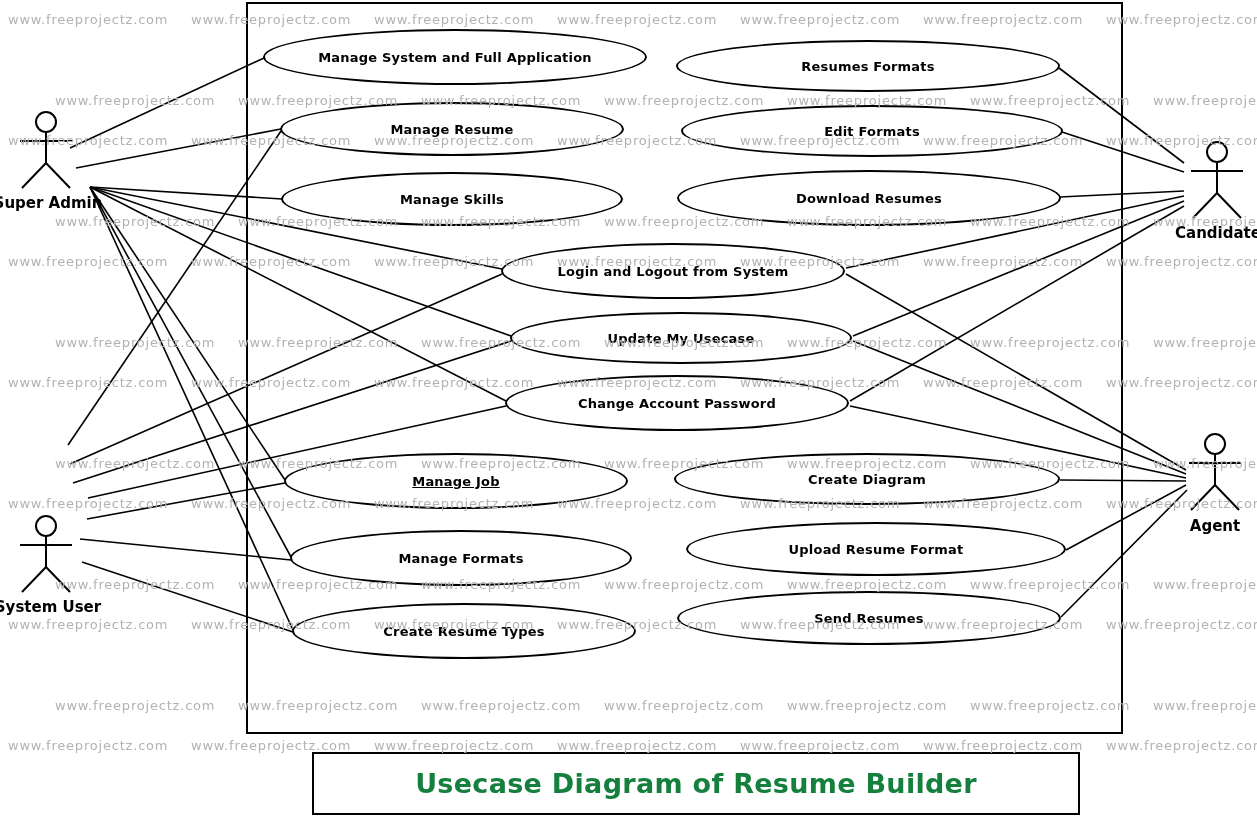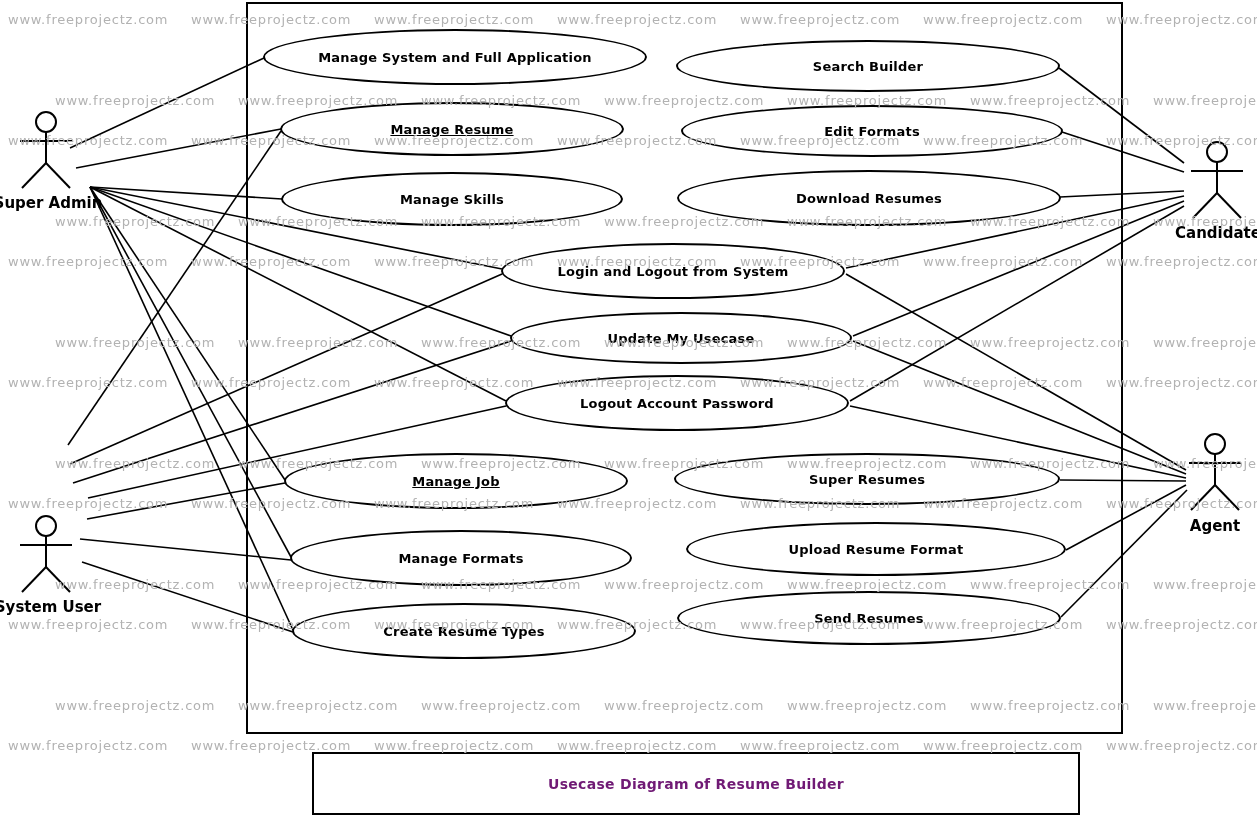--- a/index.html
+++ b/index.html
@@ -8,21 +8,21 @@
   #lines-layer{position:absolute;left:0;top:0;z-index:1;}
   #boundary{position:absolute;border:2px solid #000;z-index:0;background:transparent;box-sizing:border-box;}
   .usecase{position:absolute;border:2px solid #000;border-radius:50%;background:#fff;
            display:flex;align-items:center;justify-content:center;z-index:2;box-sizing:border-box;}
   .usecase span{font-weight:bold;font-size:13px;color:#000;white-space:nowrap;letter-spacing:.2px;}
   .actor-figure{position:absolute;z-index:2;overflow:visible;}
   .actor-label{position:absolute;transform:translateX(-50%);font-weight:bold;font-size:15px;
                color:#000;white-space:nowrap;z-index:2;}
   #title-box{position:absolute;border:2px solid #000;background:#fff;display:flex;align-items:center;
              justify-content:center;z-index:2;box-sizing:border-box;}
-  #title-box span{font-weight:bold;font-size:14px;color:#701a75;letter-spacing:.3px;}
+  #title-box span{font-weight:bold;font-size:27px;color:#15803d;letter-spacing:.3px;}
   #watermark-layer{position:absolute;left:0;top:0;width:100%;height:100%;z-index:5;pointer-events:none;}
   .wm{position:absolute;font-size:13px;letter-spacing:.8px;white-space:nowrap;font-weight:normal;}
 </style>
 </head>
 <body>
 
 <div class="canvas" id="canvas">
   <div id="boundary" style="left: 246px; top: 2px; width: 877px; height: 732px;"></div>
   <svg id="lines-layer" width="1257" height="819">
       <line x1="70" y1="148" x2="264" y2="58" stroke="#000000" stroke-width="1.6"></line>
@@ -51,55 +51,55 @@
       <line x1="853" y1="341" x2="1186" y2="474" stroke="#000000" stroke-width="1.6"></line>
       <line x1="850" y1="406" x2="1186" y2="478" stroke="#000000" stroke-width="1.6"></line>
       <line x1="1060" y1="480" x2="1186" y2="481" stroke="#000000" stroke-width="1.6"></line>
       <line x1="1066" y1="550" x2="1186" y2="485" stroke="#000000" stroke-width="1.6"></line>
       <line x1="1061" y1="617" x2="1187" y2="490" stroke="#000000" stroke-width="1.6"></line>
     </svg>
   <div id="nodes">
       <div class="usecase" style="left: 263px; top: 29px; width: 384px; height: 56px;">
         <span>Manage System and Full Application</span>
       </div>
-      <div class="usecase" style="left: 280px; top: 102px; width: 344px; height: 54px; text-decoration: underline;">
+      <div class="usecase" style="left: 280px; top: 102px; width: 344px; height: 54px;">
         <span>Manage Resume</span>
       </div>
       <div class="usecase" style="left: 281px; top: 172px; width: 342px; height: 54px;">
         <span>Manage Skills</span>
       </div>
       <div class="usecase" style="left: 501px; top: 243px; width: 344px; height: 56px;">
         <span>Login and Logout from System</span>
       </div>
       <div class="usecase" style="left: 510px; top: 312px; width: 342px; height: 52px;">
         <span>Update My Usecase</span>
       </div>
       <div class="usecase" style="left: 505px; top: 375px; width: 344px; height: 56px;">
-        <span>Logout Account Password</span>
+        <span>Change Account Password</span>
       </div>
       <div class="usecase" style="left: 284px; top: 453px; width: 344px; height: 56px; text-decoration: underline;">
         <span>Manage Job</span>
       </div>
       <div class="usecase" style="left: 290px; top: 530px; width: 342px; height: 56px;">
         <span>Manage Formats</span>
       </div>
       <div class="usecase" style="left: 292px; top: 603px; width: 344px; height: 56px;">
         <span>Create Resume Types</span>
       </div>
       <div class="usecase" style="left: 676px; top: 40px; width: 384px; height: 52px;">
-        <span>Search Builder</span>
+        <span>Resumes Formats</span>
       </div>
       <div class="usecase" style="left: 681px; top: 105px; width: 382px; height: 52px;">
         <span>Edit Formats</span>
       </div>
       <div class="usecase" style="left: 677px; top: 170px; width: 384px; height: 56px;">
         <span>Download Resumes</span>
       </div>
       <div class="usecase" style="left: 674px; top: 453px; width: 386px; height: 52px;">
-        <span>Super Resumes</span>
+        <span>Create Diagram</span>
       </div>
       <div class="usecase" style="left: 686px; top: 522px; width: 380px; height: 54px;">
         <span>Upload Resume Format</span>
       </div>
       <div class="usecase" style="left: 677px; top: 591px; width: 384px; height: 54px;">
         <span>Send Resumes</span>
       </div>
       <svg class="actor-figure" width="64" height="80" viewBox="0 0 64 80" style="left: 14px; top: 110px;">
         <circle cx="32" cy="12" r="10" fill="#ffffff" stroke="#000000" stroke-width="2"></circle>
         <line x1="32" y1="22" x2="32" y2="53" stroke="#000000" stroke-width="2"></line>

